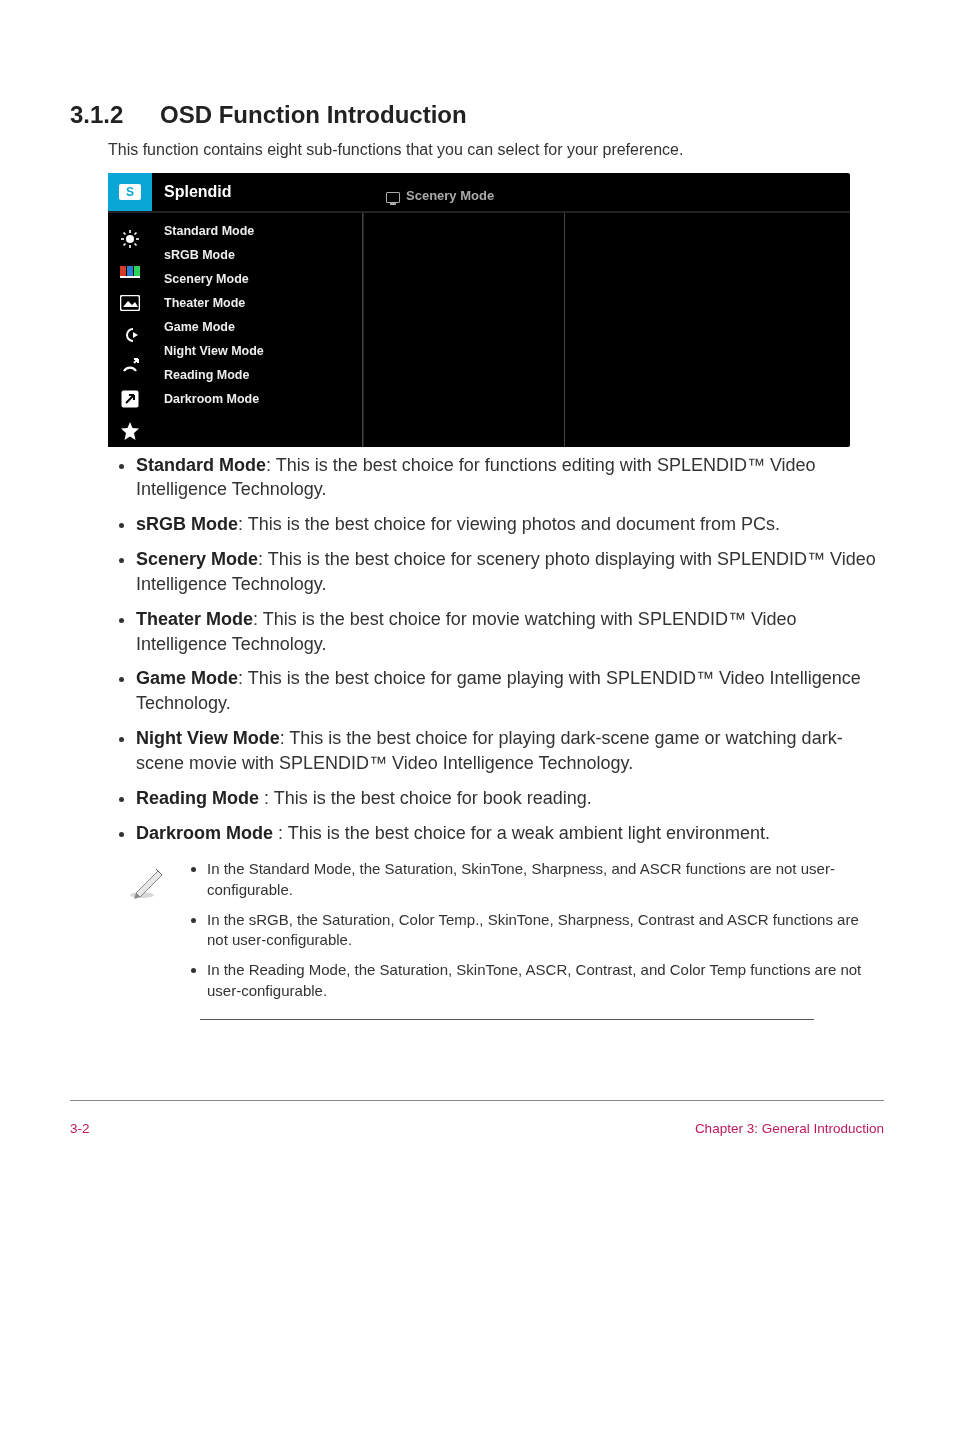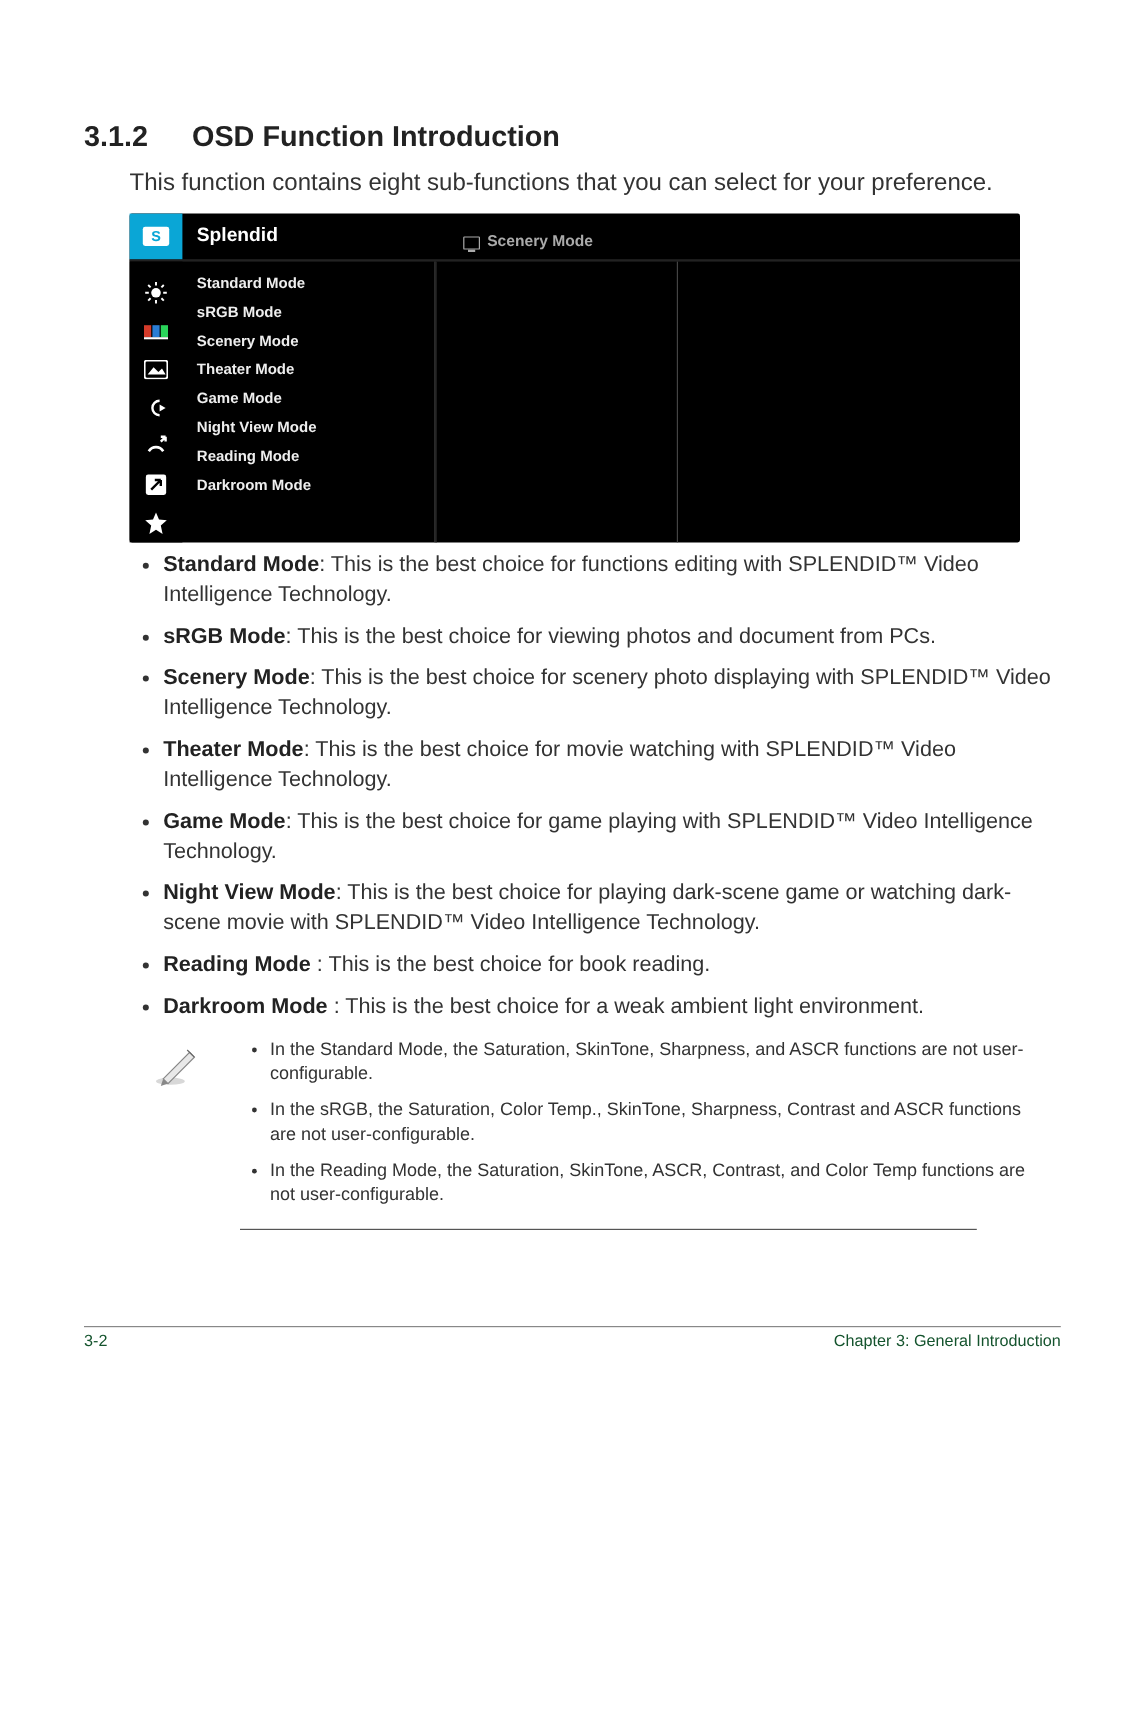--- a/index.html
+++ b/index.html
@@ -32,21 +32,21 @@
     display: inline-block;
     width: 38px;
     vertical-align: top;
   }
   .item-title {
     font-size: 18px;
     font-weight: bold;
     color: #222;
   }
   .item-desc {
-    font-size: 20px;
+    font-size: 16px;
     color: #333;
     margin: 4px 0 12px 38px;
     line-height: 1.35;
   }
   
   .osd {
     margin-left: 38px;
     width: 742px;
     background: #000;
     color: #fff;
@@ -169,21 +169,21 @@
   }
   ul.bullets > li {
     margin: 6px 0 10px 0;
     line-height: 1.38;
   }
   ul.bullets b { font-weight: bold; color: #222; }
 
   .note-block {
     display: flex;
     margin: 14px 0 0 58px;
-    gap: 35px;
+    gap: 17px;
     padding-bottom: 6px;
   }
   .note-icon {
     flex: 0 0 40px;
     padding-top: 2px;
   }
   ul.small-bullets {
     margin: 0;
     padding: 0 10px 0 22px;
     font-size: 15px;
@@ -195,25 +195,25 @@
     line-height: 1.35;
   }
   .note-rule {
     border-top: 1px solid #555;
     margin: 2px 70px 0 130px;
   }
 
   .footer {
     margin-top: 80px;
     border-top: 1px solid #888;
-    padding-top: 4px;
+    padding-top: 20px;
     display: flex;
     justify-content: space-between;
     font-size: 13.5px;
-    color: #14532d;
+    color: #be185d;
   }
 </style>
 </head>
 <body>
 
 <div class="page">
 
   <h2 class="section-heading">
     <span class="num">3.1.2</span><span>OSD Function Introduction</span>
   </h2>

